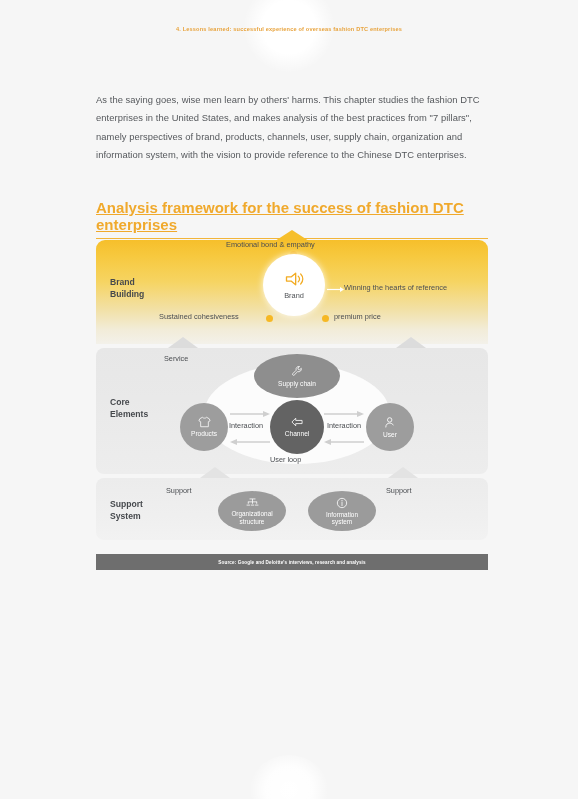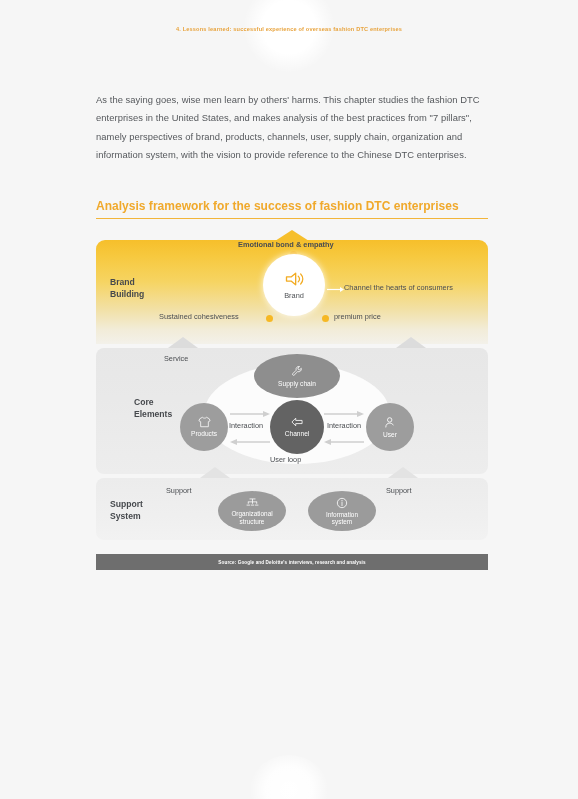--- a/index.html
+++ b/index.html
@@ -74,26 +74,27 @@
 
   
   .section-head {
     position: absolute;
     left: 96px;
     top: 199px;
     width: 392px;
     z-index: 2;
   }
   .section-head-title {
-    font-size: 12px;
+    font-size: 15px;
     font-weight: 700;
     color: #f0a92c;
     letter-spacing: 0.02px;
     display: block;
     padding-bottom: 5px;
+    text-decoration: underline;
   }
   .section-head-rule {
     height: 1.2px;
     width: 100%;
     background: #f2b53a;
   }
 
   
   .exhibit {
     position: absolute;
@@ -170,21 +171,21 @@
   .panel-label {
     position: absolute;
     left: 14px;
     font-size: 8.6px;
     font-weight: 700;
     color: #46494d;
     line-height: 12.4px;
     white-space: pre-line;
   }
   .label-brand   { top: 36px; }
-  .label-core    { top: 48px; margin-left: 24px; }
+  .label-core    { top: 48px; }
   .label-support { top: 20px; }
 
   
   .brand-circle {
     position: absolute;
     left: 167px;
     top: 14px;
     width: 62px;
     height: 62px;
     border-radius: 50%;
@@ -212,21 +213,21 @@
   .dot-top    { left: 194px; top: 11px; }
   .dot-left   { left: 170px; top: 75px; }
   .dot-right  { left: 226px; top: 75px; }
 
   .brand-txt {
     position: absolute;
     font-size: 7.4px;
     color: #4a4d51;
     white-space: nowrap;
   }
-  .txt-emotional { left: 142px; top: 0px; font-weight: bold; }
+  .txt-emotional { left: 130px; top: 0px; }
   .txt-sustained { left: 63px;  top: 72px; text-align: center; }
   .txt-premium   { left: 238px; top: 72px; }
   .txt-winning   { left: 248px; top: 43px; }
   .txt-penetration { left: 280px; top: 91px; margin-top: 20px; }
 
   .brand-arrow {
     position: absolute;
     left: 231px;
     top: 46px;
     width: 17px;
@@ -375,21 +376,21 @@
 
   <div class="panel panel-brand">
     <div class="notch-top"></div>
 
     <div class="panel-label label-brand">Brand
 Building</div>
 
     <div class="brand-txt txt-emotional">Emotional bond &amp; empathy</div>
     <div class="brand-txt txt-sustained">Sustained cohesiveness</div>
     <div class="brand-txt txt-premium">premium price</div>
-    <div class="brand-txt txt-winning">Channel the hearts of consumers</div>
+    <div class="brand-txt txt-winning">Winning the hearts of reference</div>
     <div class="brand-txt txt-penetration">Penetration</div>
 
     <svg class="brand-arrow" viewBox="0 0 17 7">
       <line x1="0" y1="3.5" x2="13" y2="3.5" stroke="#ffffff" stroke-width="1.2"></line>
       <polygon points="13,1 17,3.5 13,6" fill="#ffffff"></polygon>
     </svg>
 
     <div class="dot dot-top"></div>
     <div class="dot dot-left"></div>
     <div class="dot dot-right"></div>

